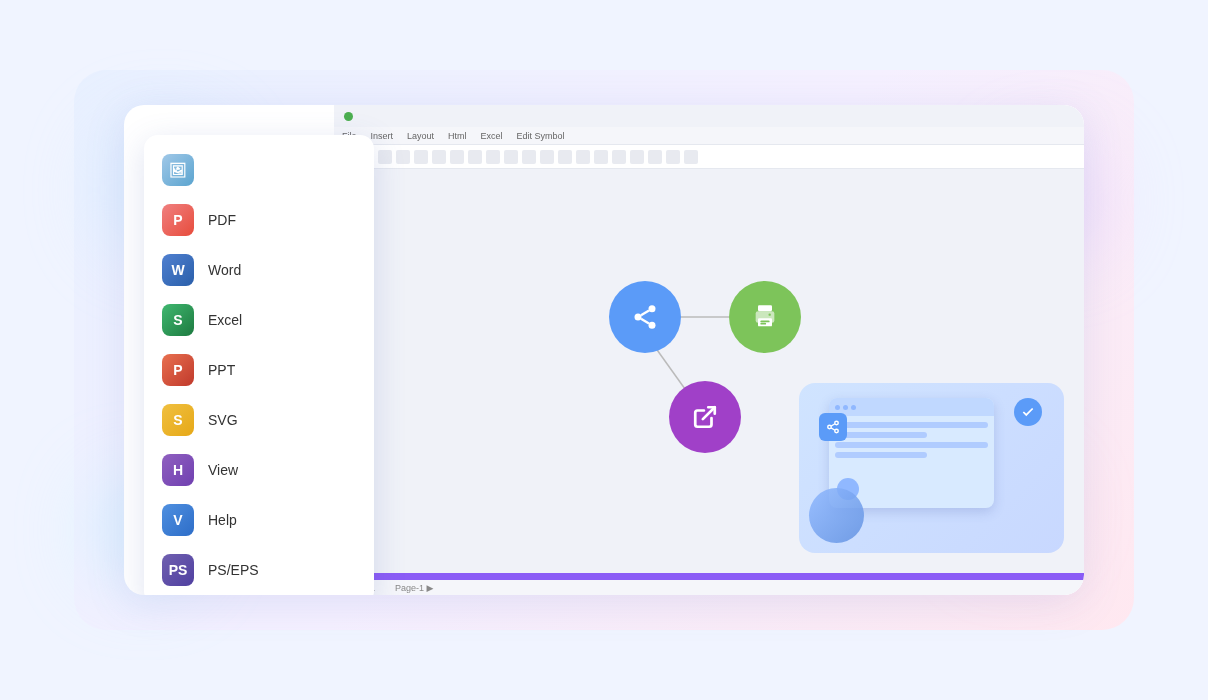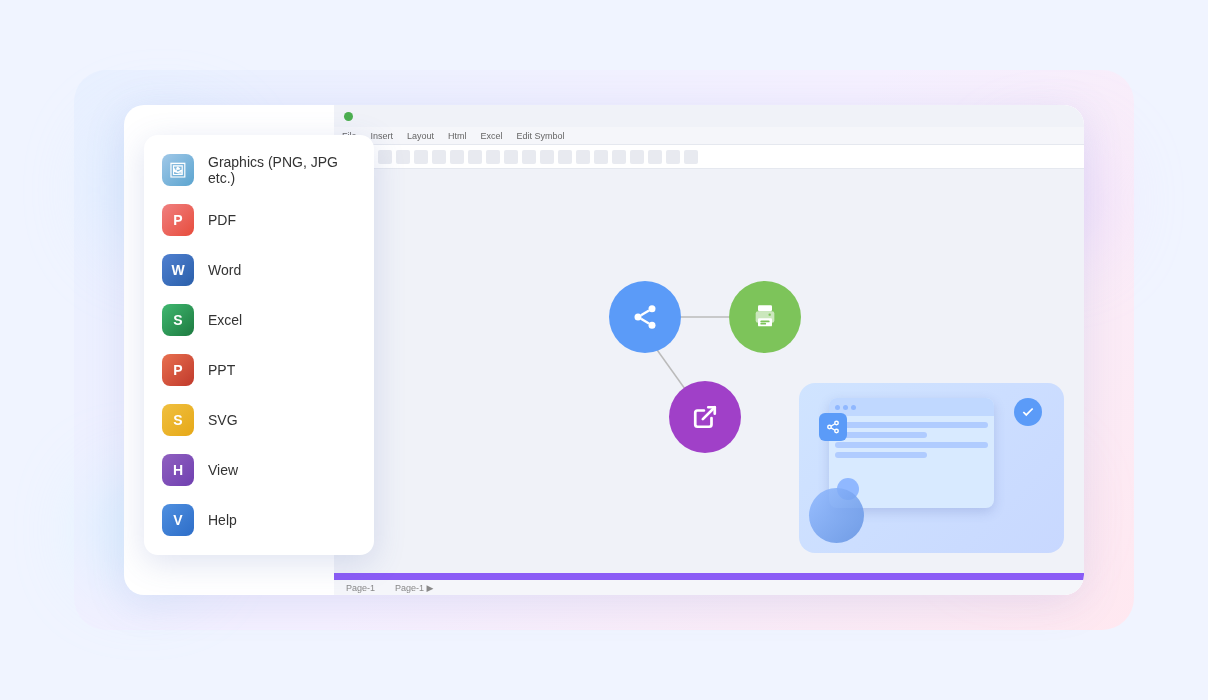--- a/index.html
+++ b/index.html
@@ -360,21 +360,20 @@
   <div class="blob blob-bl"></div>
   <div class="blob blob-tr"></div>
   <div class="blob blob-br"></div>
 
   <div class="inner-card">
 
     <div class="dropdown-menu">
 
     <div class="menu-item">
           <div class="menu-icon" style="background: linear-gradient(135deg, rgb(160, 200, 232), rgb(91, 164, 207));">🖼</div>
-          <span class="menu-label">Graphics (PNG, JPG etc.)</span>
         </div>
         <div class="menu-item">
           <div class="menu-icon" style="background: linear-gradient(135deg, rgb(240, 128, 128), rgb(231, 76, 60));">P</div>
           <span class="menu-label">PDF</span>
         </div>
         <div class="menu-item">
           <div class="menu-icon" style="background: linear-gradient(135deg, rgb(80, 128, 208), rgb(42, 95, 170));">W</div>
           <span class="menu-label">Word</span>
         </div>
         <div class="menu-item">
@@ -389,20 +388,24 @@
           <div class="menu-icon" style="background: linear-gradient(135deg, rgb(240, 192, 64), rgb(230, 168, 23));">S</div>
           <span class="menu-label">SVG</span>
         </div>
         <div class="menu-item">
           <div class="menu-icon" style="background: linear-gradient(135deg, rgb(144, 96, 192), rgb(112, 64, 176));">H</div>
           <span class="menu-label">View</span>
         </div>
         <div class="menu-item">
           <div class="menu-icon" style="background: linear-gradient(135deg, rgb(80, 144, 224), rgb(45, 109, 200));">V</div>
           <span class="menu-label">Help</span>
+        </div>
+        <div class="menu-item">
+          <div class="menu-icon" style="background: linear-gradient(135deg, rgb(112, 96, 176), rgb(80, 64, 160));">PS</div>
+          <span class="menu-label">PS/EPS</span>
         </div>
       </div>
 
     <div class="editor-area">
       <div class="editor-titlebar">
         <div class="titlebar-dot"></div>
       </div>
       <div class="editor-menubar">
 
       <span class="menubar-item">File</span>

